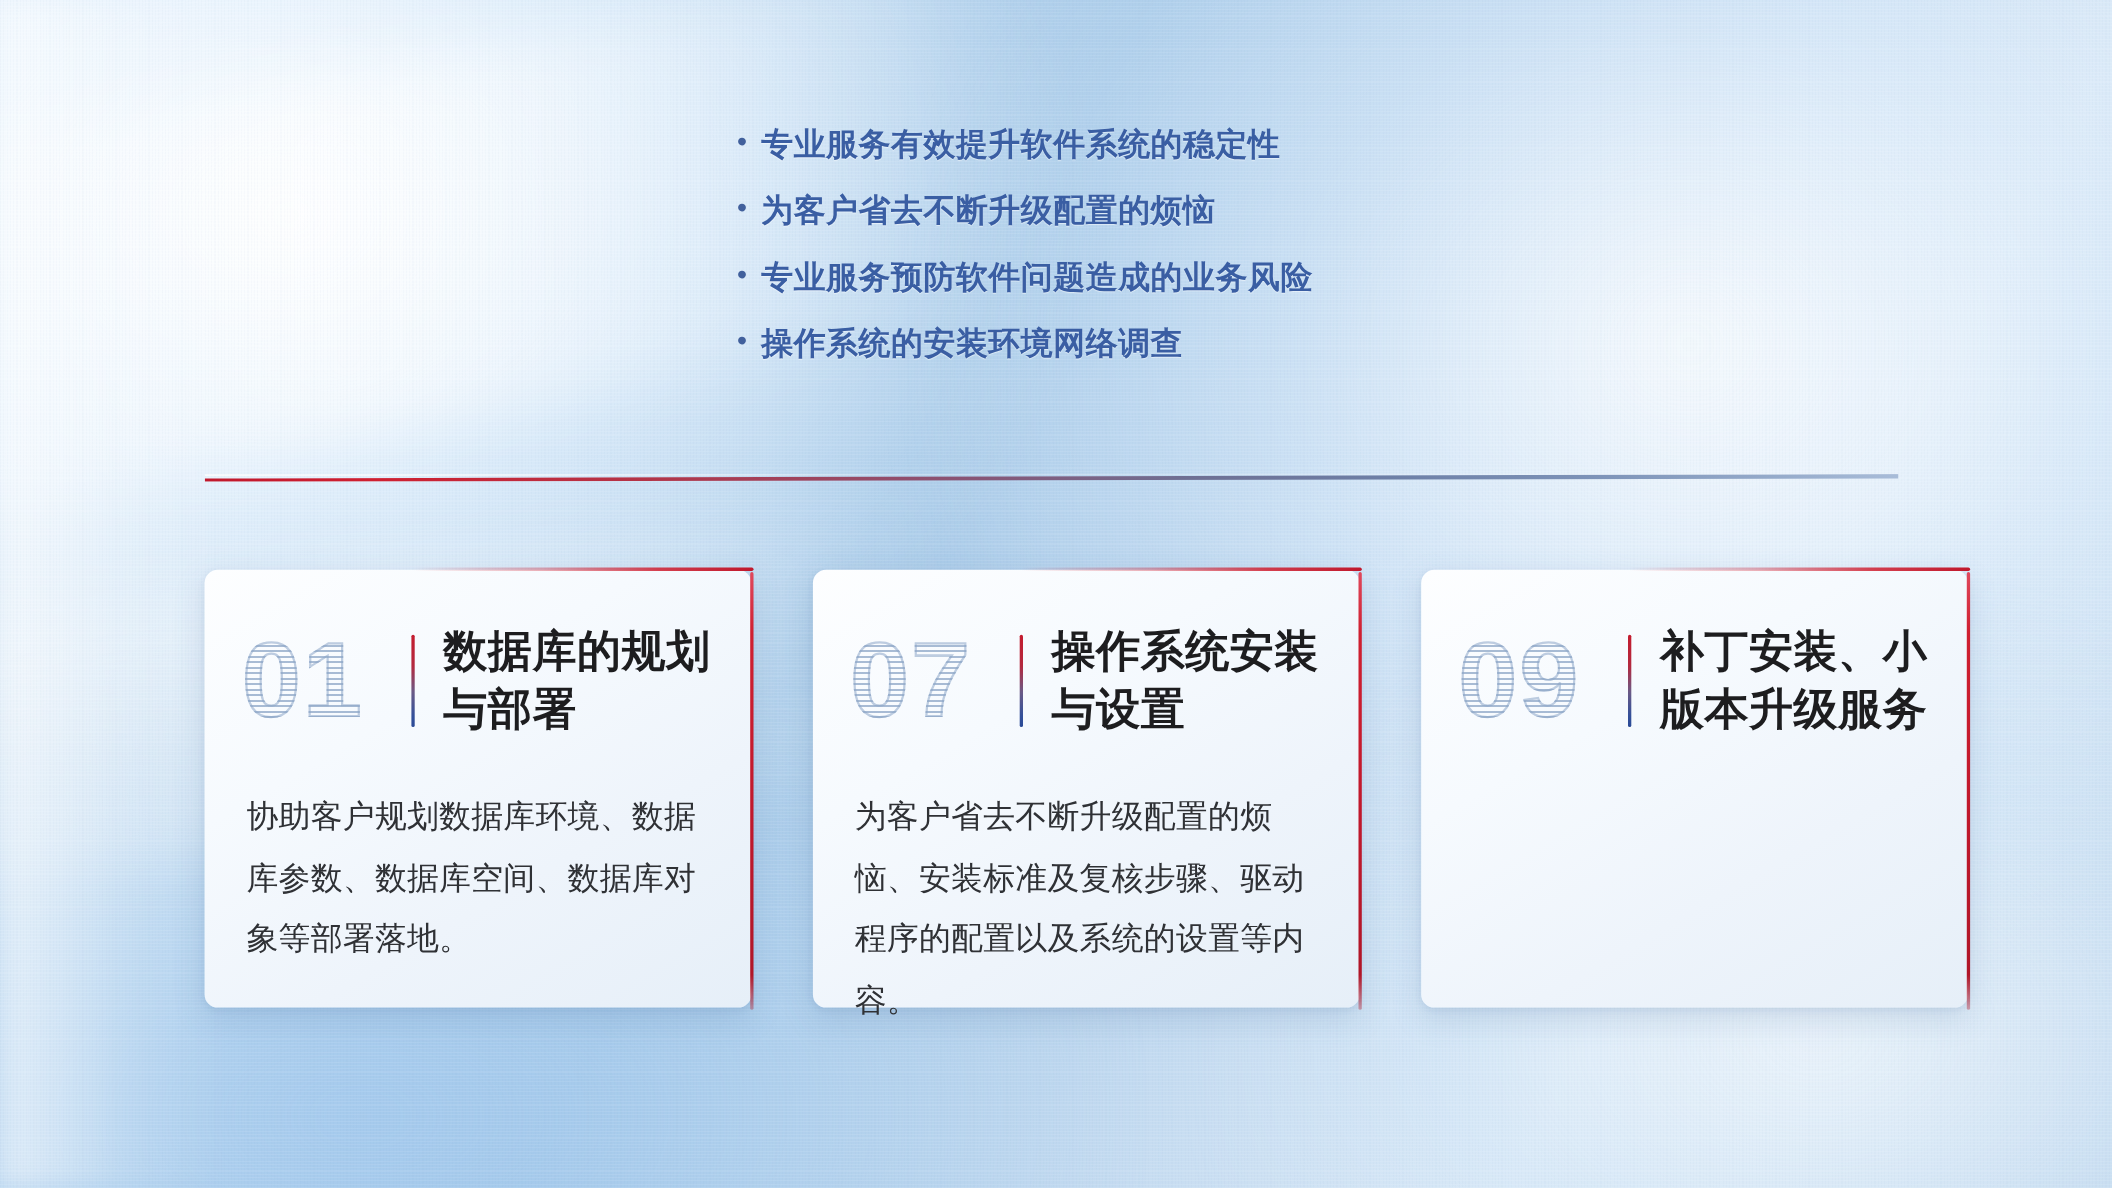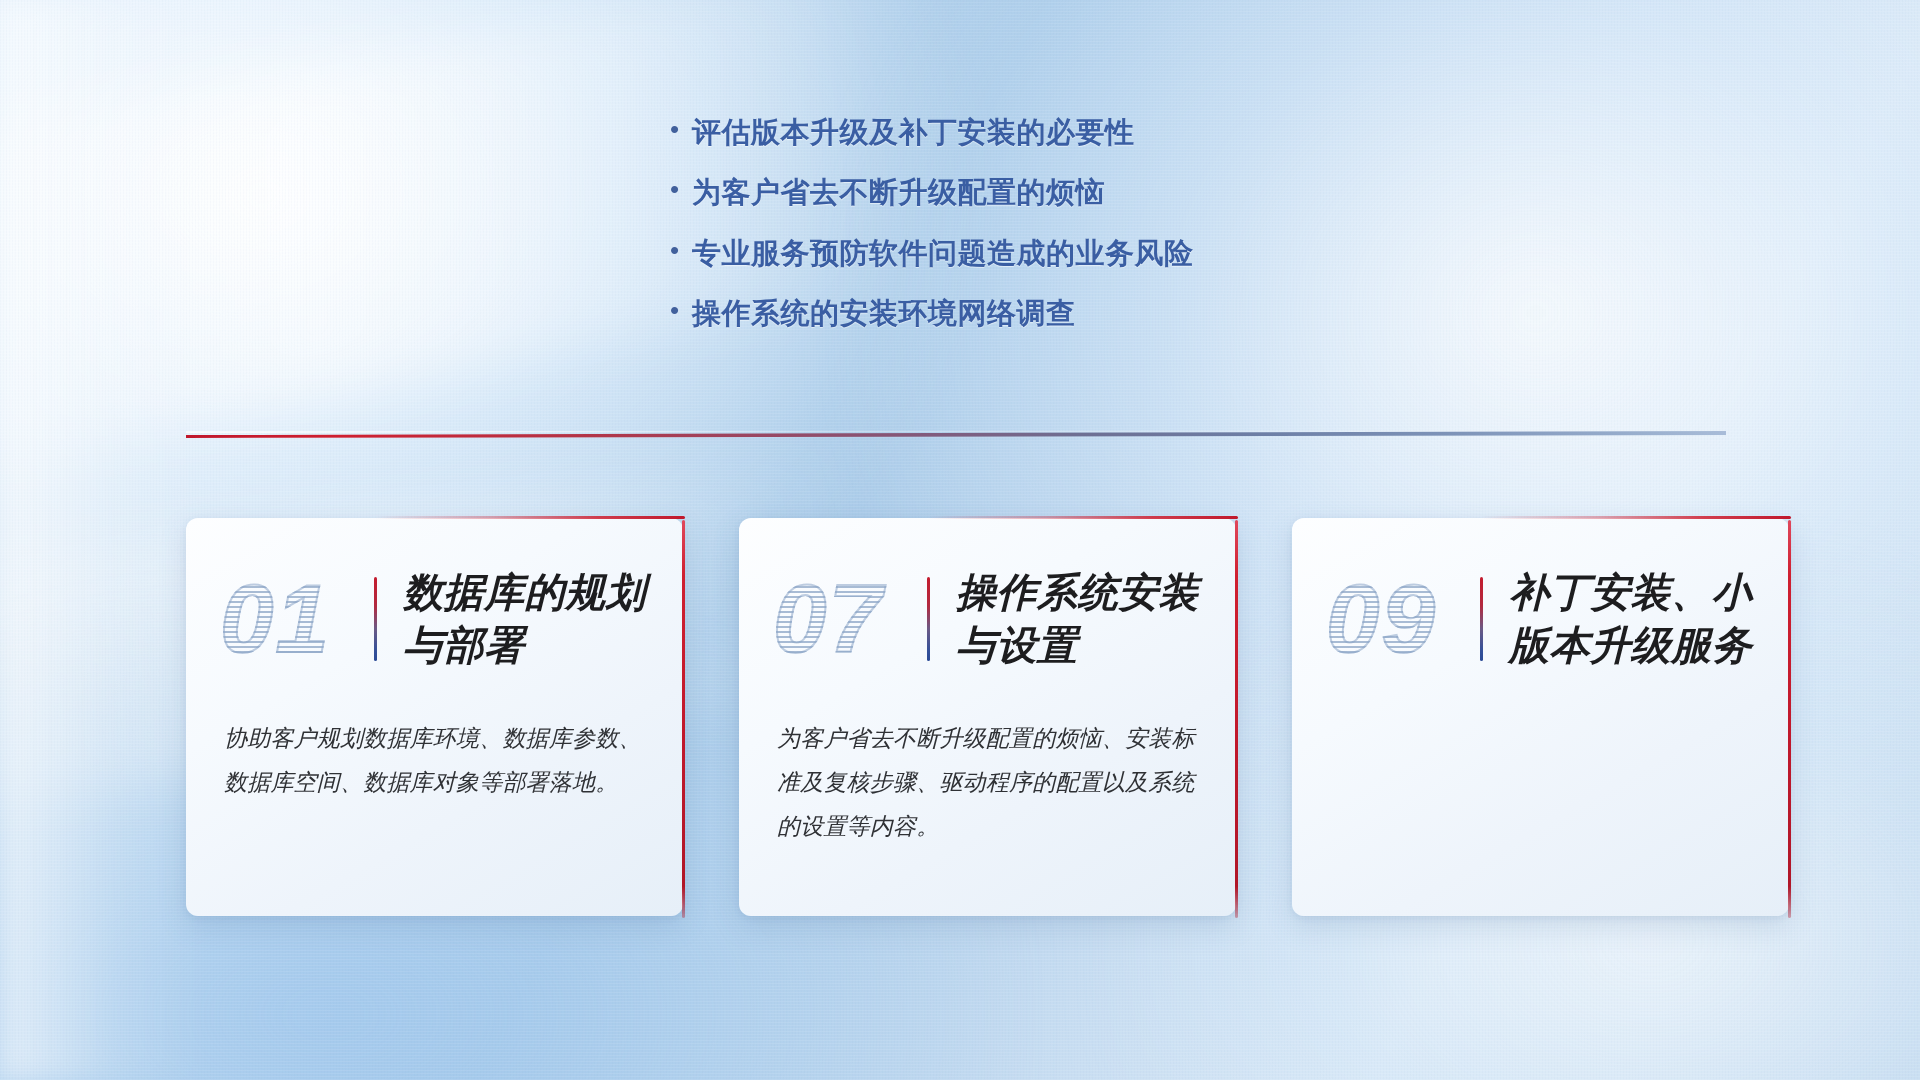--- a/index.html
+++ b/index.html
@@ -101,21 +101,21 @@
       #a8bcd8 100%);
     clip-path:polygon(0 58%, 100% 0, 100% 58%, 0 100%);
   }
   .divider-hi {
     position:absolute; left:0; top:5px; width:100%; height:3px;
     background:linear-gradient(90deg, rgba(255,255,255,.75) 0%, rgba(255,255,255,.25) 40%, rgba(255,255,255,.08) 100%);
     clip-path:polygon(0 40%, 100% 0, 100% 40%, 0 100%);
   }
 
   
-  .cards { position:absolute; left:0; top:518px; width:1920px; z-index:3;font-style:italic; }
+  .cards { position:absolute; left:0; top:518px; width:1920px; z-index:3; }
   .cards-inner { display:flex; gap:56px; padding-left:186px; }
   .card {
     position:relative; width:497px; height:398px;
     border-radius:12px;
     background:linear-gradient(150deg,#fdfeff 0%, #f6fafe 34%, #eef4fb 66%, #e6eff8 100%);
     box-shadow:0 10px 28px rgba(80,115,160,.18), 0 2px 6px rgba(80,115,160,.10);
     overflow:visible;
   }
   .card-edge-right {
     position:absolute; right:-2px; top:2px; width:3px; height:100%;
@@ -146,21 +146,21 @@
   .card-rule {
     width:3px; height:84px; flex:0 0 auto; margin:0 26px 0 4px; border-radius:2px;
     background:linear-gradient(180deg,#c41c2e 0%, #b3293f 34%, #6a5a86 62%, #33509a 88%, #2a4a96 100%);
   }
   .card-title {
     font-size:40px; line-height:1.32; font-weight:700; color:#1d1d1f;
     letter-spacing:.5px;
   }
   .card-body {
     padding:38px 40px 0 38px;
-    font-size:23px; line-height:1.92; color:#2f3135; letter-spacing:.2px;
+    font-size:29px; line-height:1.92; color:#2f3135; letter-spacing:.2px;
   }
 </style>
 </head>
 <body>
 
 <div class="bg">
   <div class="bg-base"></div>
   <div class="bg-glow-a"></div>
   <div class="bg-glow-b"></div>
   <div class="bg-glow-c"></div>
@@ -168,21 +168,21 @@
   <div class="bg-streak-1"></div>
   <div class="bg-streak-2"></div>
   <div class="bg-vert-band"></div>
   <div class="bg-noise"></div>
 </div>
 
 <div class="bullets">
 
   <div class="bullet-row">
     <span class="bullet-dot">•</span>
-    <span class="bullet-text">评估版本升级及补丁安装的必要性</span>
+    <span class="bullet-text">专业服务有效提升软件系统的稳定性</span>
   </div>
 
   <div class="bullet-row">
     <span class="bullet-dot">•</span>
     <span class="bullet-text">为客户省去不断升级配置的烦恼</span>
   </div>
 
   <div class="bullet-row">
     <span class="bullet-dot">•</span>
     <span class="bullet-text">专业服务预防软件问题造成的业务风险</span>

